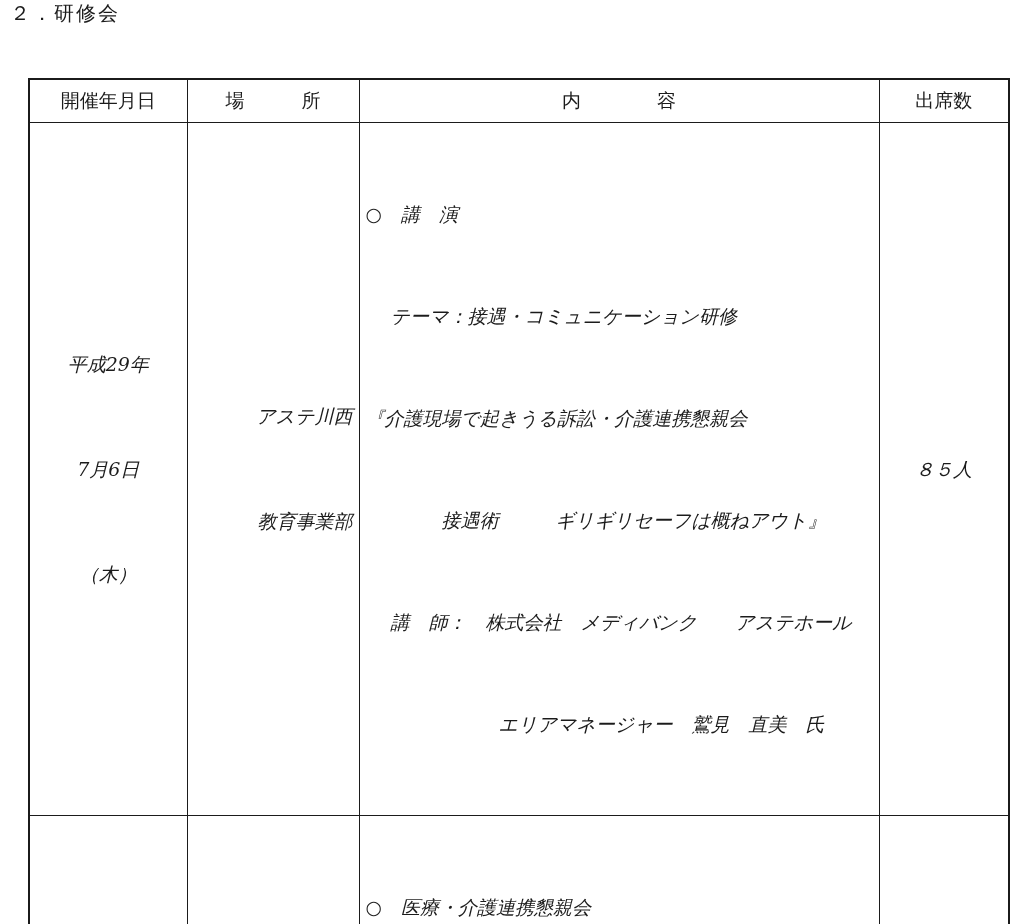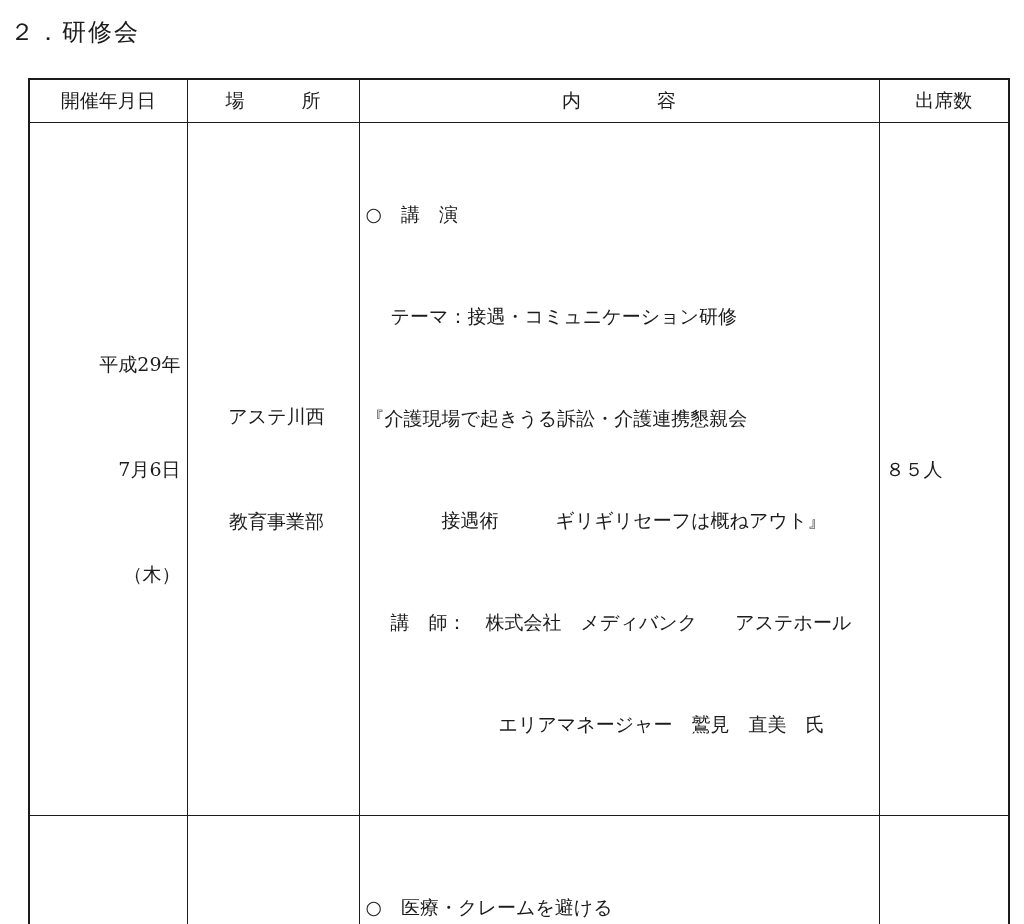--- a/index.html
+++ b/index.html
@@ -11,22 +11,22 @@
     width: 1024px;
     height: 924px;
     font-family: "DejaVu Serif", "Liberation Serif", serif;
     color: #1b1b1b;
     position: relative;
     overflow: hidden;
   }
   .doc-title {
     position: absolute;
     left: 10px;
-    top: 16px;
-    font-size: 24px;
+    top: 0;
+    font-size: 20px;
     letter-spacing: 2px;
     white-space: pre;
   }
   table.training-table {
     position: absolute;
     left: 28px;
     top: 78px;
     width: 980px;
     table-layout: fixed;
     border-collapse: collapse;
@@ -47,42 +47,42 @@
   }
   col.c-date  { width: 158px; }
   col.c-place { width: 172px; }
   col.c-cont  { width: 520px; }
   col.c-att   { width: 130px; }
 
   tr.r1 td { height: 232px; }
   tr.r2 td { height: 205px; }
 
   td.cell-date {
-    text-align: right;
+    text-align: center;
     line-height: 35px;
     white-space: pre;
   }
   td.cell-place {
-    text-align: center;
+    text-align: right;
     padding-left: 13px;
     line-height: 35px;
     white-space: pre;
   }
   td.cell-content {
     text-align: left;
     padding-left: 6px;
     line-height: 34px;
     white-space: pre;
   }
   td.cell-att {
-    text-align: left;
+    text-align: center;
     line-height: 36px;
     white-space: pre;
   }
-  .line { white-space: pre; }
+  .line { white-space: pre; font-style: italic; }
 </style>
 </head>
 <body>
 
 <div class="doc-title">２．研修会</div>
 
 <table class="training-table">
   <colgroup>
     <col class="c-date">
       <col class="c-place">
@@ -124,21 +124,21 @@
       <td class="cell-date">
         
         
         
       </td>
       <td class="cell-place">
         
         
       </td>
       <td class="cell-content">
-        <div class="line">○　医療・クレームを避ける</div>
+        <div class="line">○　医療・介護連携懇親会</div>
         
         
         
         
       </td>
       <td class="cell-att">
         
       </td>
     </tr>
 

